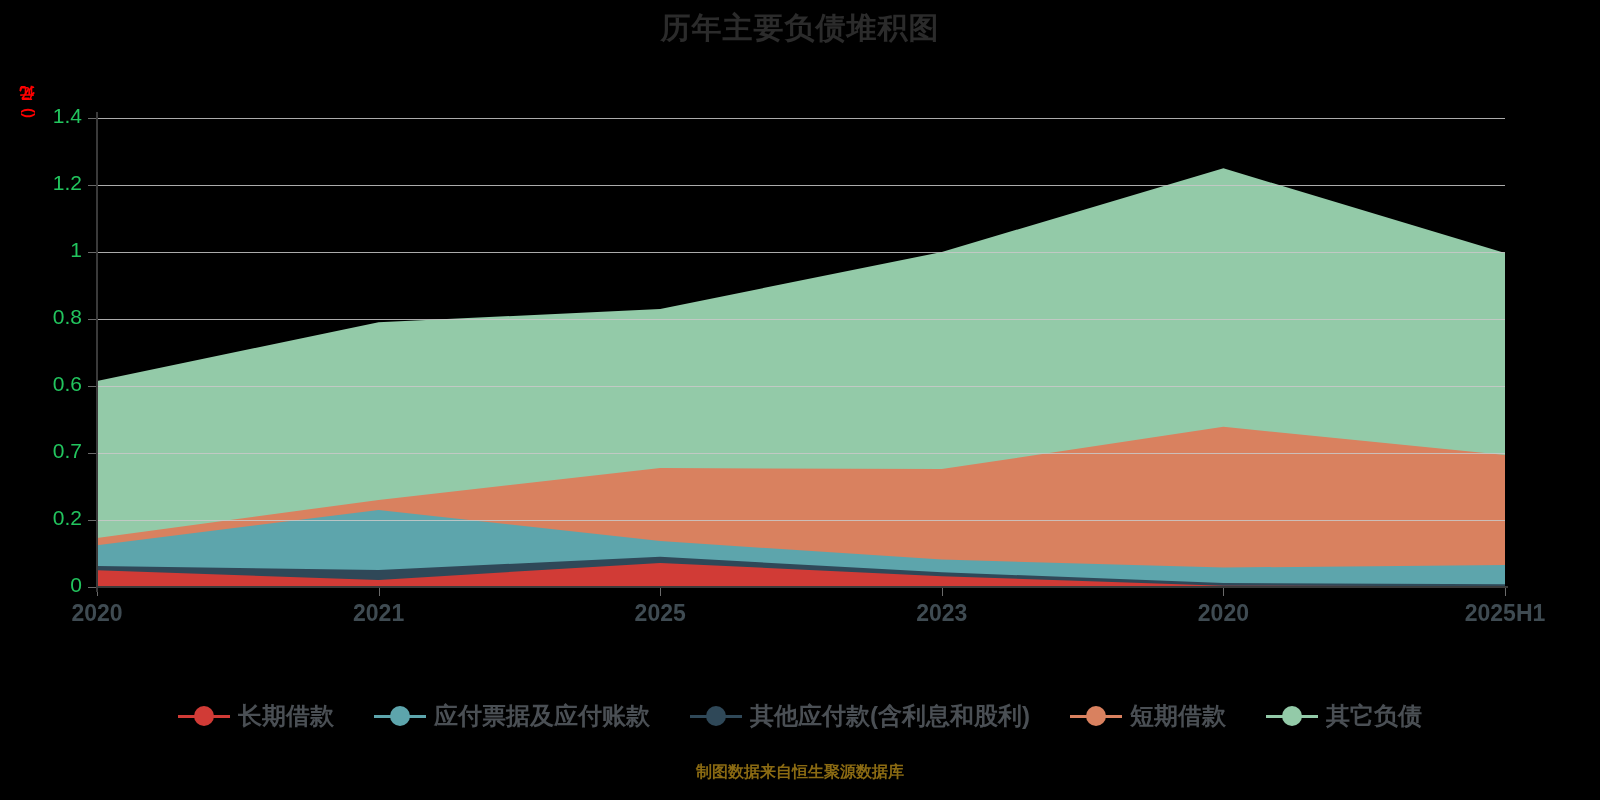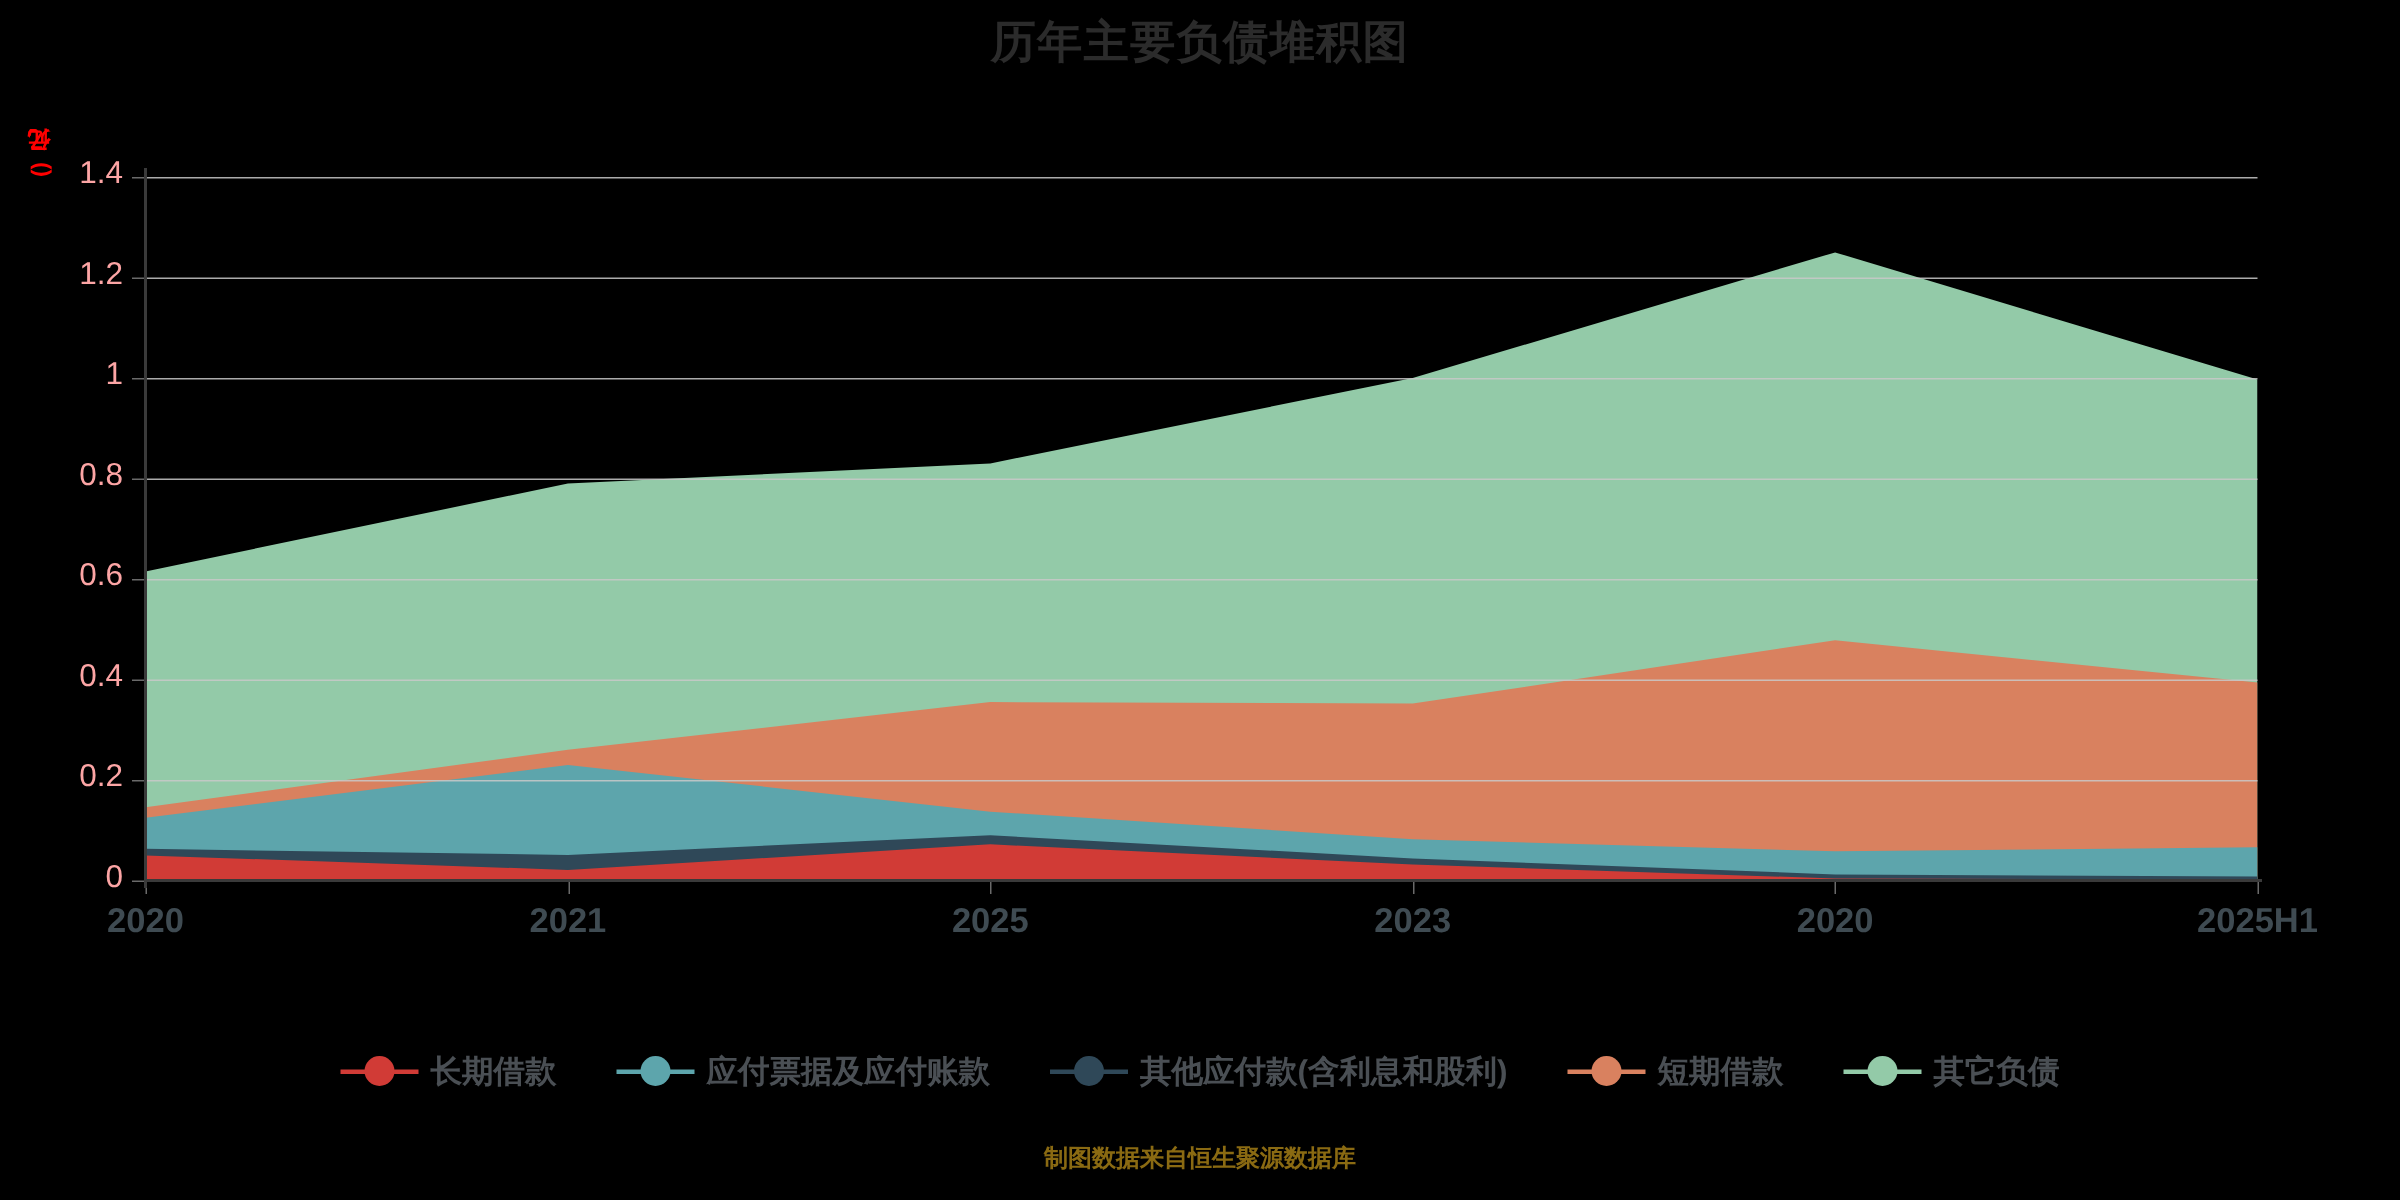--- a/index.html
+++ b/index.html
@@ -19,31 +19,31 @@
   }
 
   
   .plot{position:absolute;left:97px;top:118px;width:1408px;height:469px;}
 
   .axis-v{position:absolute;left:96px;top:112px;width:2px;height:480px;background:#3a3a3a;}
   .axis-h{position:absolute;left:96px;top:586px;width:1412px;height:2px;background:#3a3a3a;}
 
   .gridline{position:absolute;left:97px;width:1408px;height:1px;background:#c9c9c9;opacity:.85;}
   .ytick-mark{position:absolute;width:9px;height:1px;background:#6a6a6a;left:88px;}
-  .ytick-label{position:absolute;right:1518px;color:#fca5a5;font-size:21px;text-align:right;width:70px;}
+  .ytick-label{position:absolute;right:1518px;color:#22c55e;font-size:21px;text-align:right;width:70px;}
 
   .xtick-mark{position:absolute;top:587px;width:1px;height:9px;background:#6a6a6a;}
   .xtick-label{position:absolute;top:600px;color:#3f4b52;font-size:23px;font-weight:bold;transform:translateX(-50%);white-space:nowrap;}
 
   .legend{position:absolute;left:0;top:700px;width:1600px;display:flex;justify-content:center;align-items:center;gap:40px;}
   .legend-item{display:flex;align-items:center;gap:0px;}
   .legend-mark{position:relative;width:52px;height:20px;display:flex;align-items:center;justify-content:center;}
   .legend-line{position:absolute;left:0;top:9px;width:52px;height:3px;}
   .legend-dot{position:relative;width:20px;height:20px;border-radius:50%;}
-  .legend-text{color:#4a4f54;font-size:21px;font-weight:bold;margin-left:8px;white-space:nowrap;}
+  .legend-text{color:#4a4f54;font-size:24px;font-weight:bold;margin-left:8px;white-space:nowrap;}
 
   .watermark{position:absolute;left:0;top:762px;width:1600px;text-align:center;color:#8a6a12;font-size:16px;font-weight:bold;}
 
   svg{display:block;}
 </style>
 </head>
 <body>
 
 <div class="page">
 
@@ -69,21 +69,21 @@
       <div class="gridline" style="top: 252px;"></div>
       <div class="gridline" style="top: 185px;"></div>
       <div class="gridline" style="top: 118px;"></div>
     </div>
   <div id="yticks">
       <div class="ytick-mark" style="top: 587px;"></div>
       <div class="ytick-label" style="top: 573px; left: 12px; right: auto; width: 70px;">0</div>
       <div class="ytick-mark" style="top: 520px;"></div>
       <div class="ytick-label" style="top: 506px; left: 12px; right: auto; width: 70px;">0.2</div>
       <div class="ytick-mark" style="top: 453px;"></div>
-      <div class="ytick-label" style="top: 439px; left: 12px; right: auto; width: 70px;">0.4</div>
+      <div class="ytick-label" style="top: 439px; left: 12px; right: auto; width: 70px;">0.7</div>
       <div class="ytick-mark" style="top: 386px;"></div>
       <div class="ytick-label" style="top: 372px; left: 12px; right: auto; width: 70px;">0.6</div>
       <div class="ytick-mark" style="top: 319px;"></div>
       <div class="ytick-label" style="top: 305px; left: 12px; right: auto; width: 70px;">0.8</div>
       <div class="ytick-mark" style="top: 252px;"></div>
       <div class="ytick-label" style="top: 238px; left: 12px; right: auto; width: 70px;">1</div>
       <div class="ytick-mark" style="top: 185px;"></div>
       <div class="ytick-label" style="top: 171px; left: 12px; right: auto; width: 70px;">1.2</div>
       <div class="ytick-mark" style="top: 118px;"></div>
       <div class="ytick-label" style="top: 104px; left: 12px; right: auto; width: 70px;">1.4</div>

